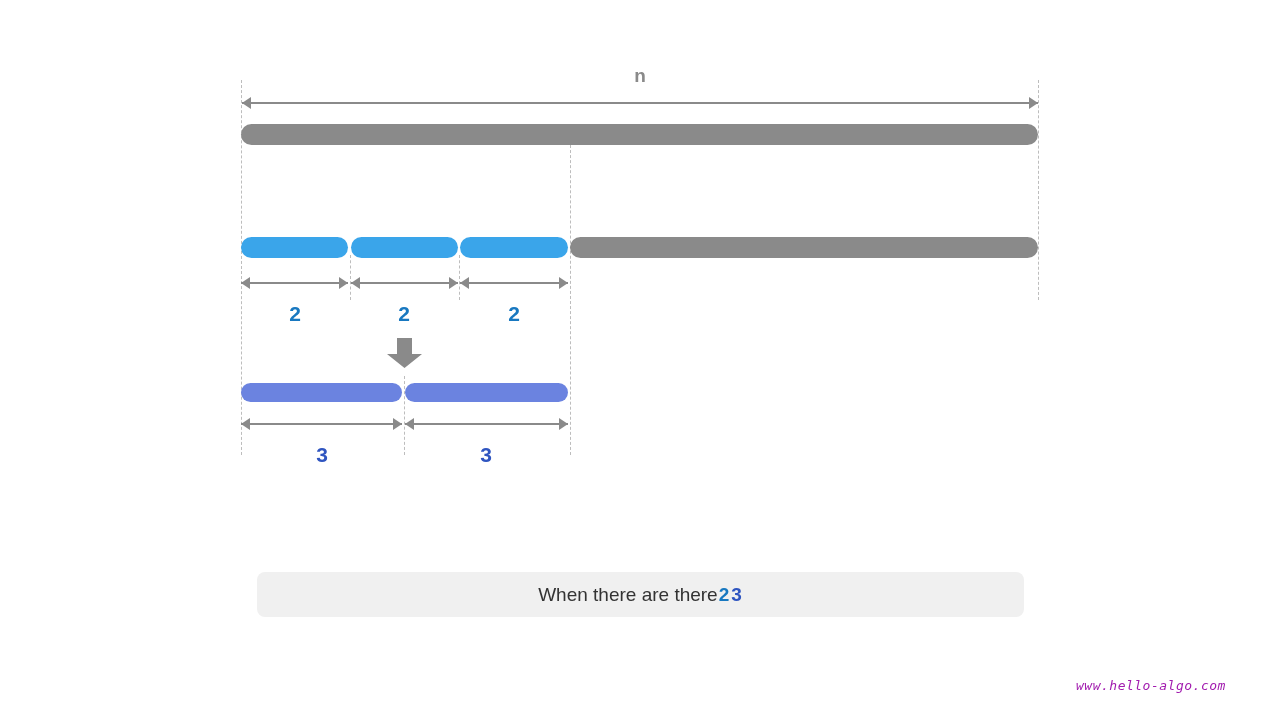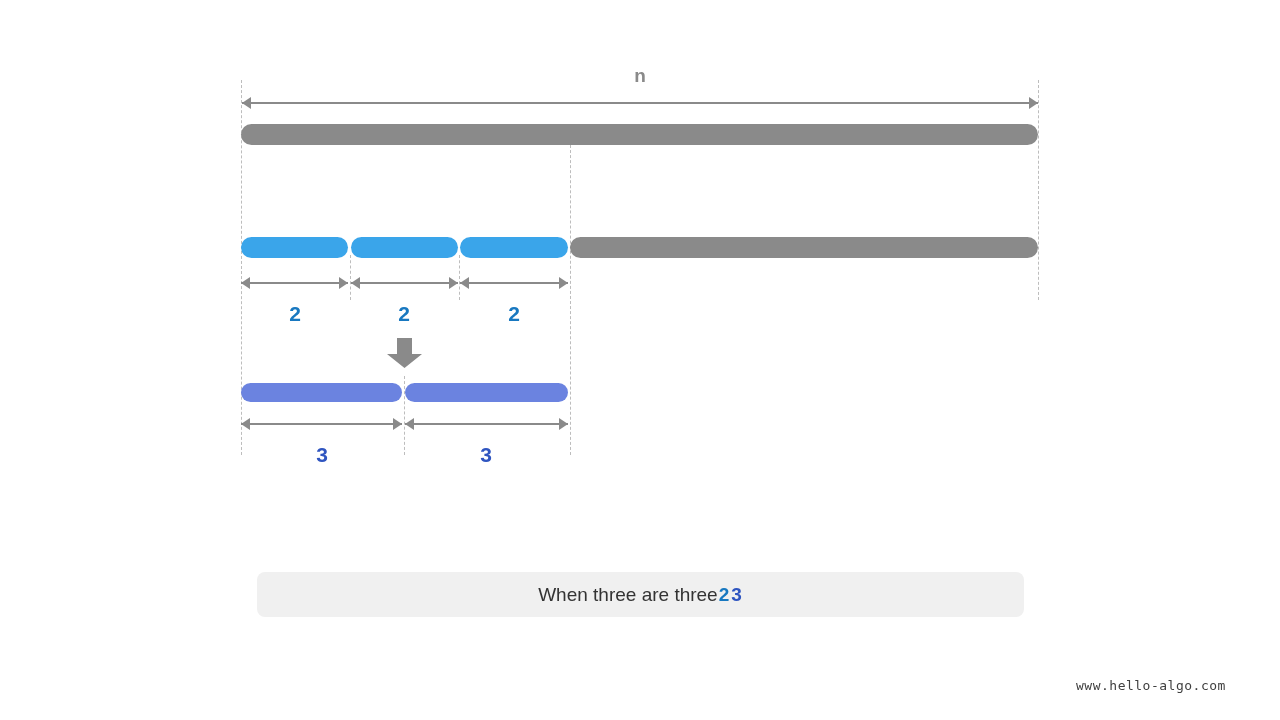--- a/index.html
+++ b/index.html
@@ -102,25 +102,26 @@
     white-space: nowrap;
     padding: 0 26px;
     box-sizing: border-box;
   }
   .caption .hl2 { color: #1878c0; font-weight: bold; padding: 0 1px; }
   .caption .hl3 { color: #2f55c0; font-weight: bold; padding: 0 1px; }
 
   
   .watermark {
     position: absolute;
-    color: #404040;
+    color: #a21caf;
     font-family: "DejaVu Sans Mono", "Liberation Mono", monospace;
     font-size: 13px;
     letter-spacing: 0.5px;
     white-space: nowrap;
+    font-style: italic;
   }
 </style>
 </head>
 <body>
 
 <div id="stage">
 
   <div class="guide" style="left:241px; top:80px;  height:375px;"></div>
   <div class="guide" style="left:350px; top:255px; height:45px;"></div>
   <div class="guide" style="left:459px; top:255px; height:45px;"></div>
@@ -181,20 +182,20 @@
   <div class="measure" style="left:405px; top:418px; width:163px;">
     <div class="shaft"></div>
     <div class="head left"></div>
     <div class="head right"></div>
   </div>
 
   <div class="lbl lbl-3" style="left:282px; top:444px; width:80px;">3</div>
   <div class="lbl lbl-3" style="left:446px; top:444px; width:80px;">3</div>
 
   <div class="caption" style="left:257px; top:572px; width:767px; height:45px;">
-    <span>When three are three </span>
+    <span>When there are there </span>
       <span class="hl2">2</span>
       <span class="hl3">3</span>
   </div>
 
   <div class="watermark" style="left:1076px; top:678px;">www.hello-algo.com</div>
 
 </div>
 
 </body></html>

